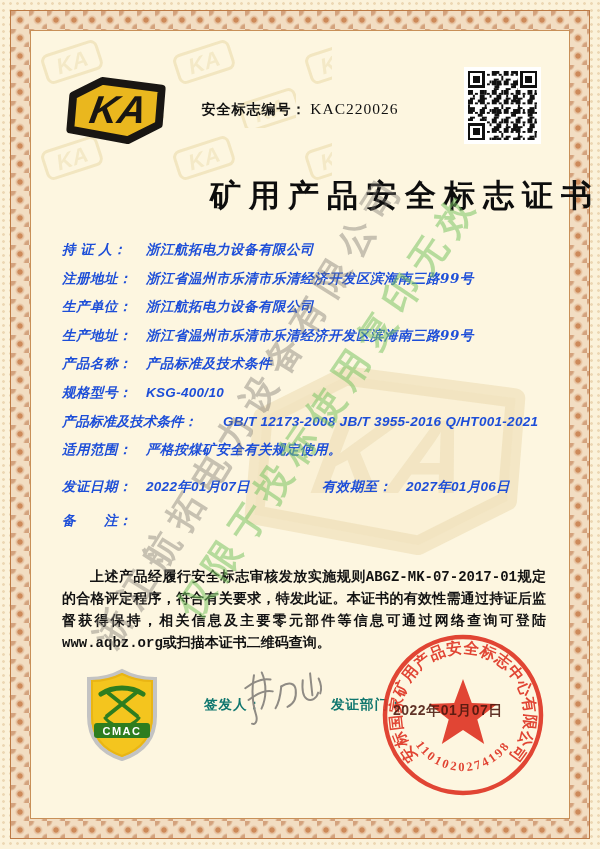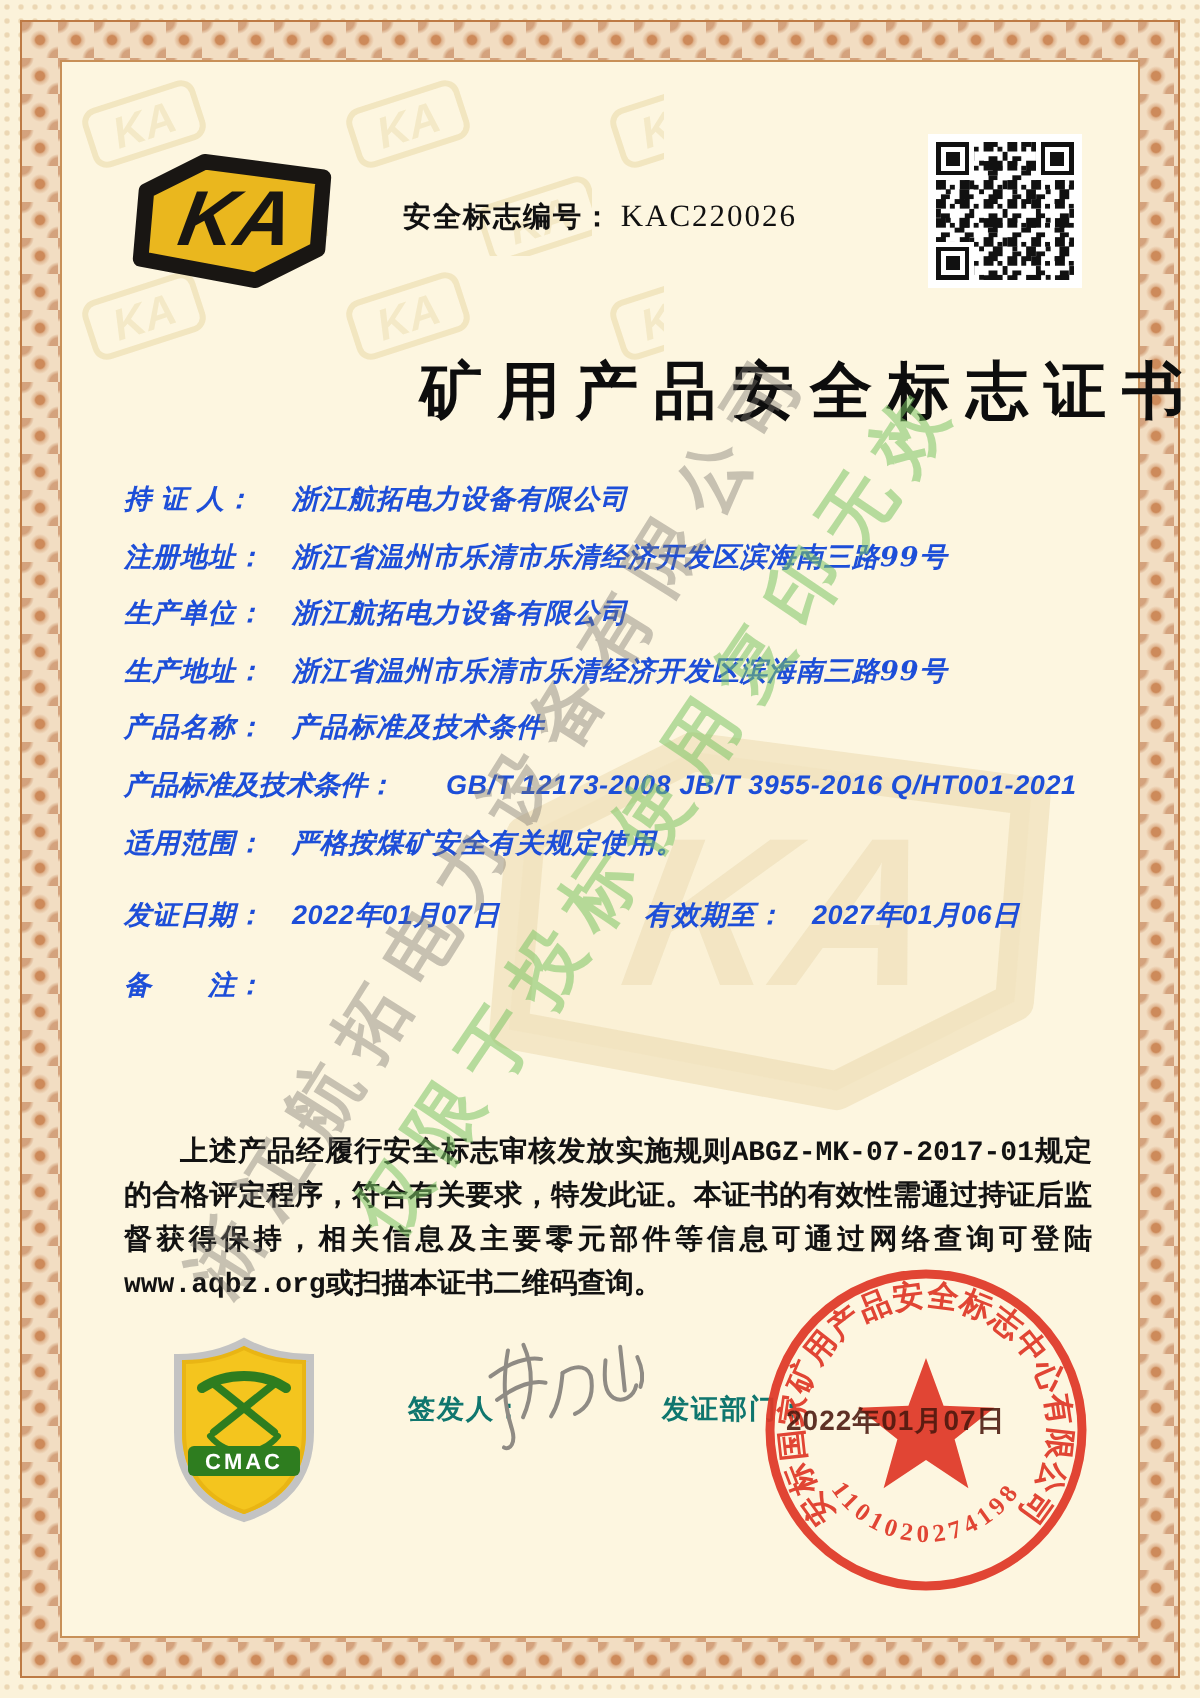--- a/index.html
+++ b/index.html
@@ -166,20 +166,24 @@
       </div>
       <div class="row">
         <span class="lab">生产地址：</span>
         <span class="val">浙江省温州市乐清市乐清经济开发区滨海南三路99号</span>
       </div>
       <div class="row">
         <span class="lab">产品名称：</span>
         <span class="val">产品标准及技术条件</span>
       </div>
       <div class="row">
+        <span class="lab">规格型号：</span>
+        <span class="val latin">KSG-400/10</span>
+      </div>
+      <div class="row">
         <span class="lab wide">产品标准及技术条件：</span>
         <span class="val latin">GB/T 12173-2008 JB/T 3955-2016 Q/HT001-2021</span>
       </div>
       <div class="row">
         <span class="lab">适用范围：</span>
         <span class="val">严格按煤矿安全有关规定使用。</span>
       </div>
       <div class="row dates">
         <span class="lab">发证日期：</span>
         <span class="val latin">2022年01月07日</span>

